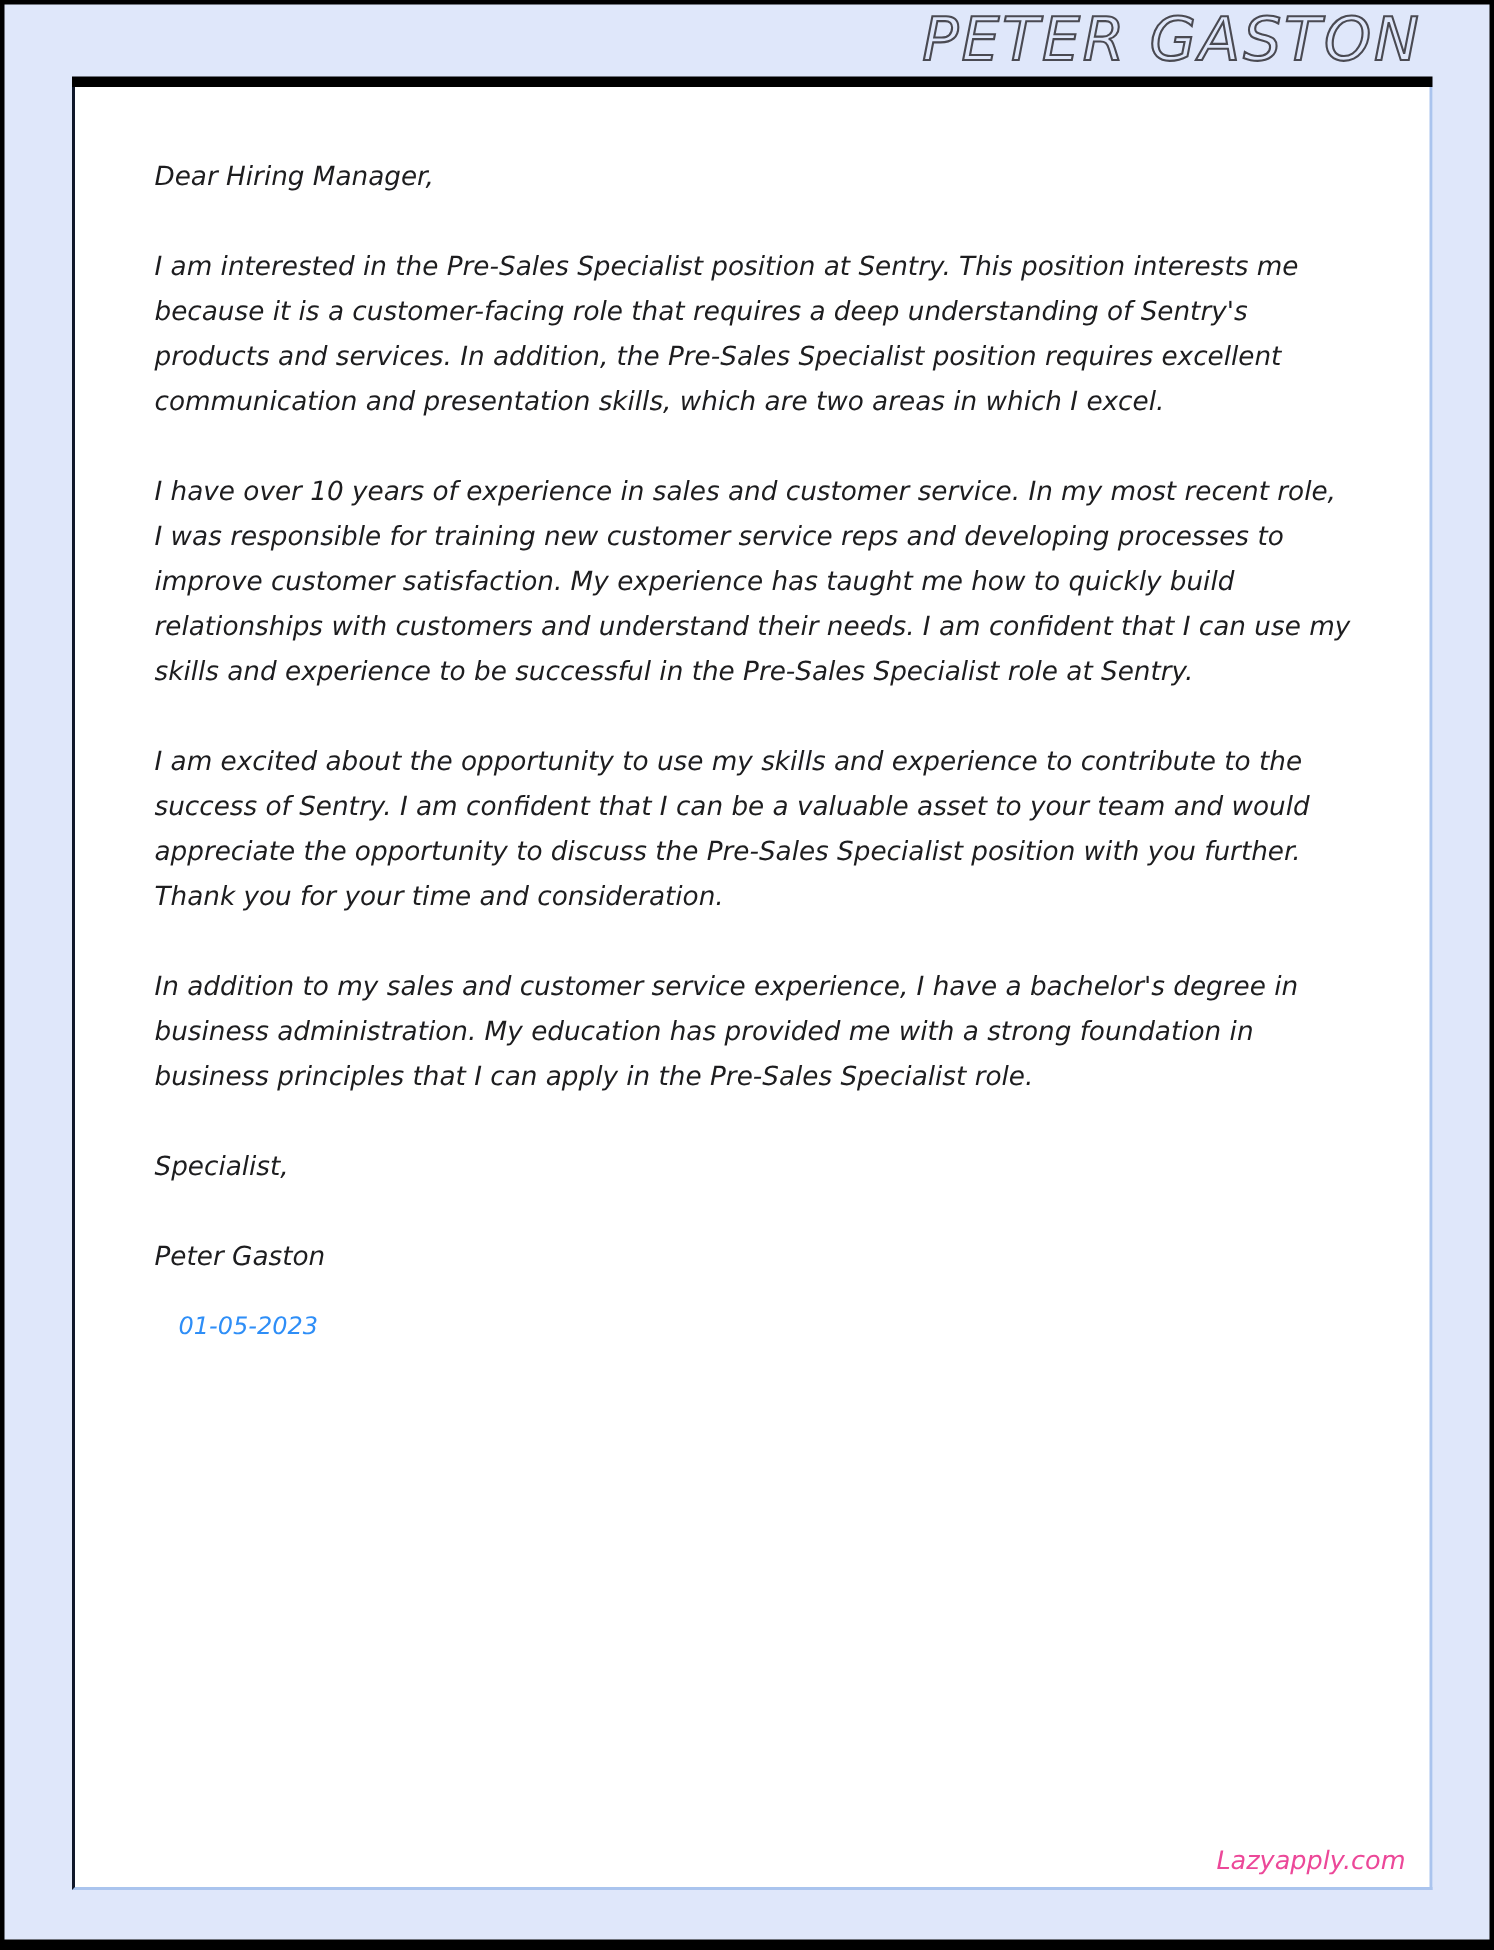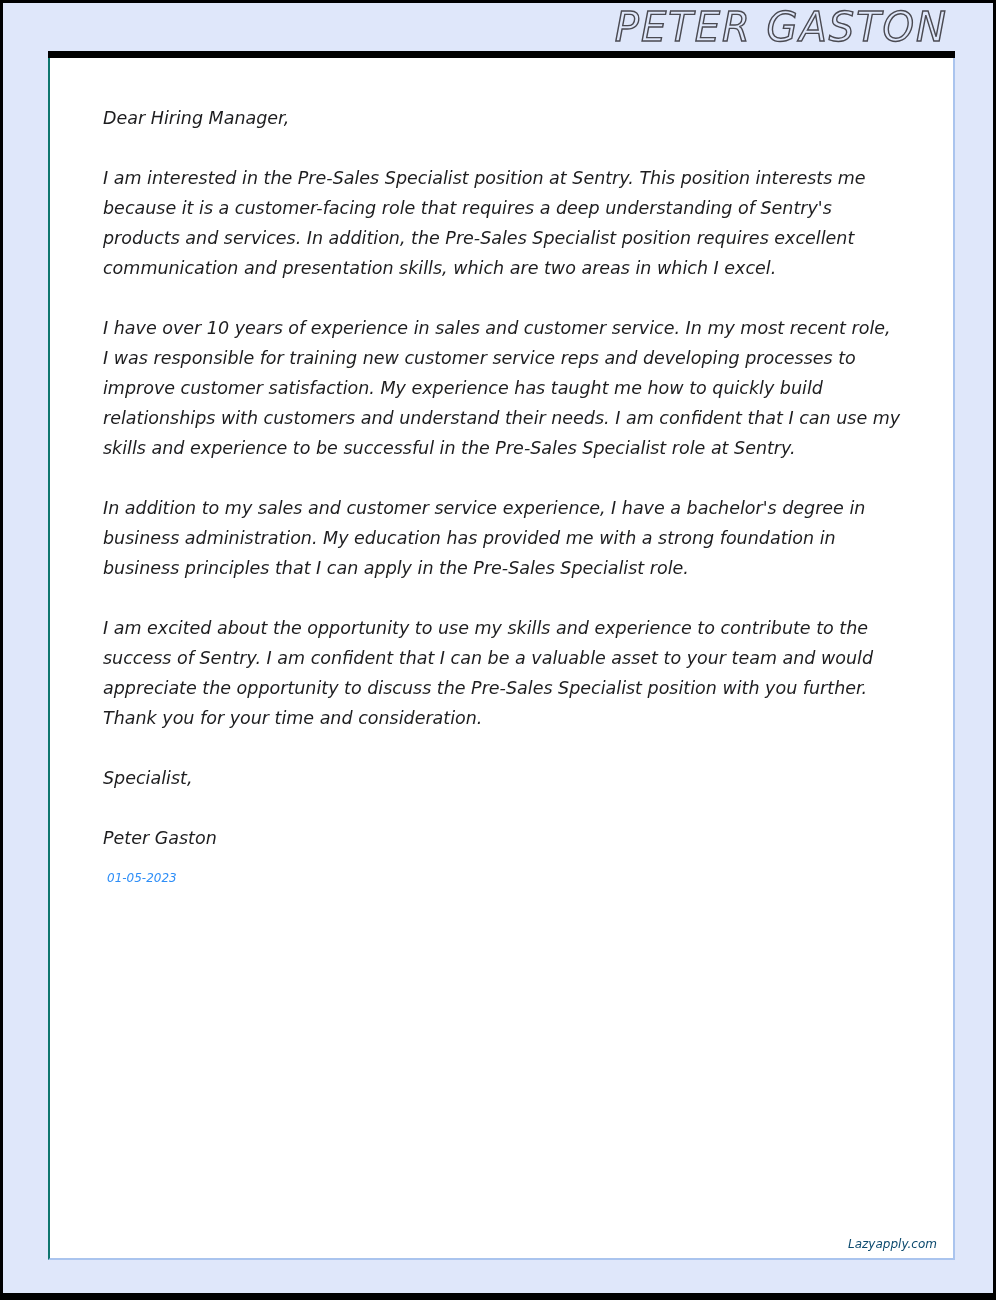--- a/index.html
+++ b/index.html
@@ -64,21 +64,21 @@
   }
 
   
   .page {
     position: absolute;
     left: 45px;
     top: 55px;
     width: 907px;
     height: 1202px;
     background: #ffffff;
-    border-left: 2px solid #0f766e;
+    border-left: 2px solid #0f172a;
     border-right: 2px solid #aac4ee;
     border-bottom: 2px solid #aac4ee;
     box-sizing: border-box;
   }
 
   .letter-body {
     position: absolute;
     left: 53px;
     top: 45px;
     width: 798px;
@@ -93,32 +93,32 @@
     color: #1d1d1f;
     margin: 0 0 30px 0;
     text-align: left;
   }
 
   .signer {
     margin-bottom: 10px;
   }
 
   .date-line {
-    font-size: 12px;
+    font-size: 16px;
     line-height: 30px;
     color: #2e8ef7;
-    margin: 4px;
+    margin: 16px;
   }
 
   .footer-credit {
     position: absolute;
     right: 16px;
     bottom: 8px;
-    font-size: 12px;
-    color: #0c4a6e;
+    font-size: 17px;
+    color: #ec4899;
     line-height: 1;
   }
 </style>
 </head>
 <body>
 
 <div class="canvas">
 
   <div class="header-band">
     <div class="header-name">PETER GASTON</div>
@@ -129,23 +129,23 @@
   <div class="page">
 
     <div class="letter-body">
 
       <p class="salutation">Dear Hiring Manager,</p>
 
       <p class="para">I am interested in the Pre-Sales Specialist position at Sentry. This position interests me because it is a customer-facing role that requires a deep understanding of Sentry's products and services. In addition, the Pre-Sales Specialist position requires excellent communication and presentation skills, which are two areas in which I excel.</p>
 
       <p class="para">I have over 10 years of experience in sales and customer service. In my most recent role, I was responsible for training new customer service reps and developing processes to improve customer satisfaction. My experience has taught me how to quickly build relationships with customers and understand their needs. I am confident that I can use my skills and experience to be successful in the Pre-Sales Specialist role at Sentry.</p>
 
+      <p class="para">I am excited about the opportunity to use my skills and experience to contribute to the success of Sentry. I am confident that I can be a valuable asset to your team and would appreciate the opportunity to discuss the Pre-Sales Specialist position with you further. Thank you for your time and consideration.</p>
+
       <p class="para">In addition to my sales and customer service experience, I have a bachelor's degree in business administration. My education has provided me with a strong foundation in business principles that I can apply in the Pre-Sales Specialist role.</p>
-
-      <p class="para">I am excited about the opportunity to use my skills and experience to contribute to the success of Sentry. I am confident that I can be a valuable asset to your team and would appreciate the opportunity to discuss the Pre-Sales Specialist position with you further. Thank you for your time and consideration.</p>
 
       <p class="closing">Specialist,</p>
 
       <p class="signer">Peter Gaston</p>
 
       <p class="date-line">01-05-2023</p>
 
     </div>
 
     <div class="footer-credit">Lazyapply.com</div>

